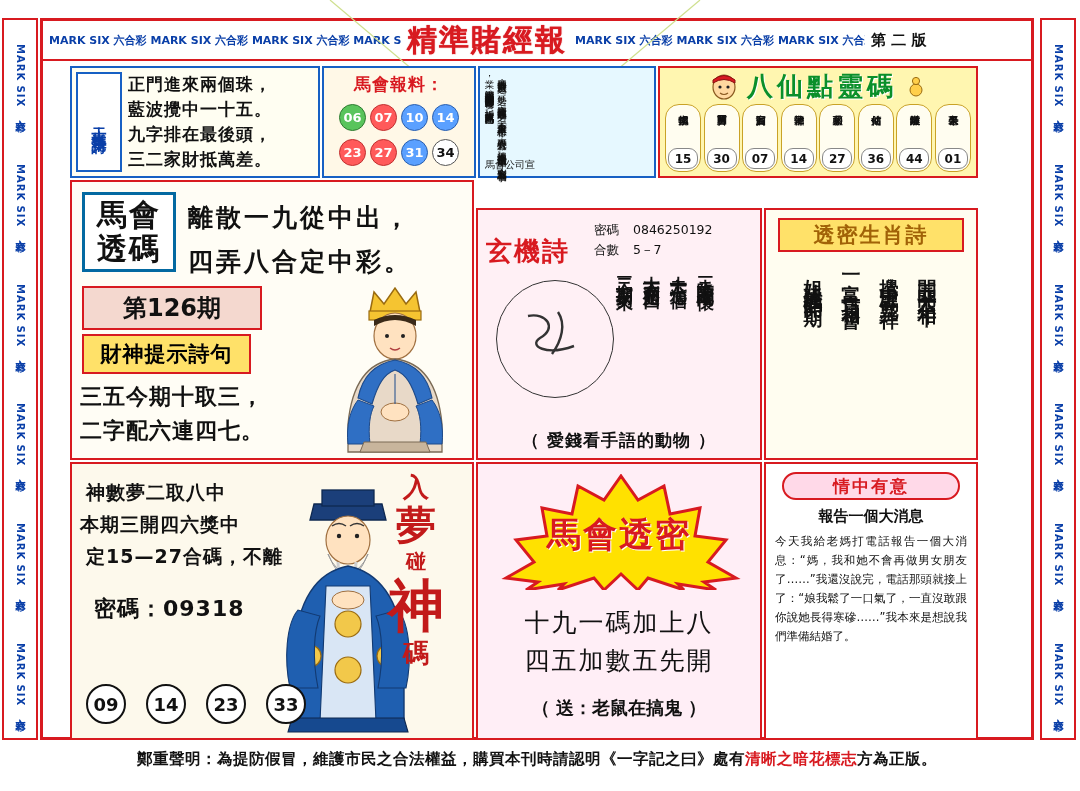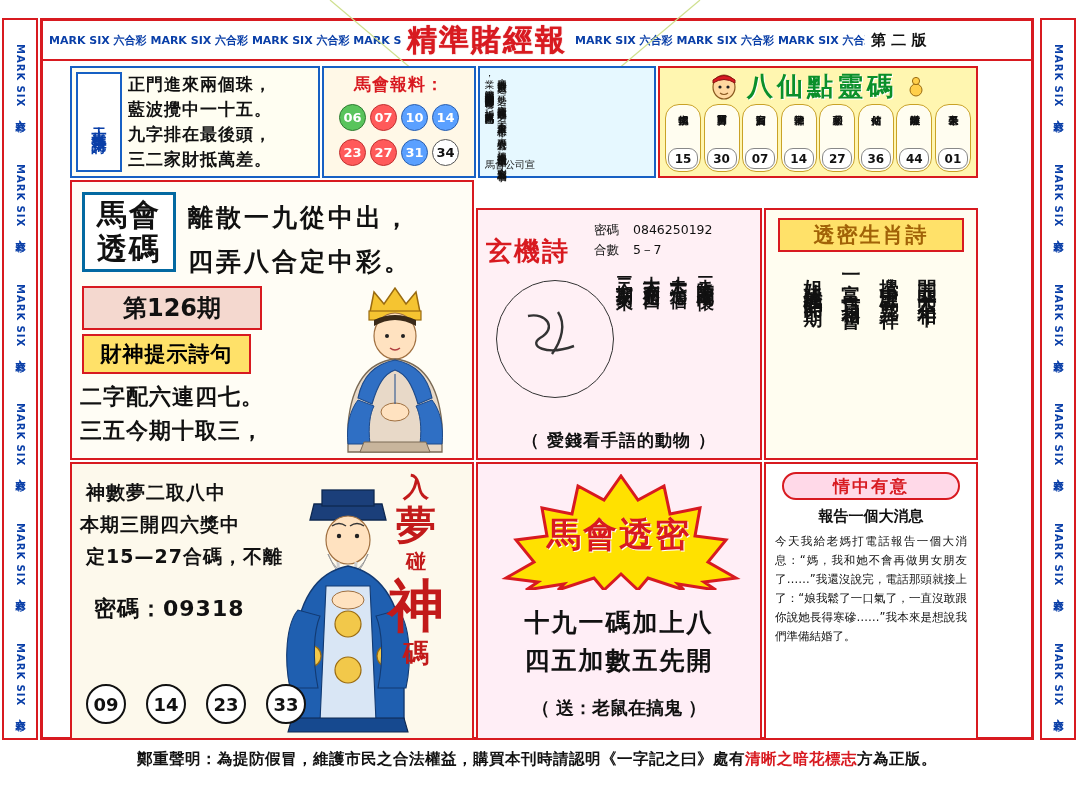--- a/index.html
+++ b/index.html
@@ -242,21 +242,21 @@
   
   #b-burst{left:476px;top:462px;width:286px;height:278px;background:#ffeef6;}
   .starwrap{position:absolute;left:10px;top:10px;width:266px;height:116px;}
   #b-burst .star-text{
     position:absolute;left:0;right:0;top:48px;text-align:center;
     font-size:34px;font-weight:bold;color:#d81a20;letter-spacing:2px;
     text-shadow:1px 1px 0 #fff;
   }
   #b-burst .lines{
     position:absolute;left:0;right:0;top:140px;text-align:center;
-    font-size:25px;font-weight:bold;color:#111;line-height:38px;letter-spacing:2px;
+    font-size:25px;font-weight:normal;color:#111;line-height:38px;letter-spacing:2px;
   }
   #b-burst .foot{
     position:absolute;left:0;right:0;bottom:18px;text-align:center;
     font-size:18px;font-weight:bold;color:#111;
   }
 
   
   #b-story{left:764px;top:462px;width:214px;height:278px;background:#ffffff;}
   #b-story .hd{
     margin:8px auto 0;width:178px;height:28px;border-radius:14px;
@@ -407,22 +407,22 @@
     <div class="badge">
       <span class="t">馬會透碼</span>
     </div>
     <div class="couplet">
       <div>離散一九從中出，</div>
       <div>四弄八合定中彩。</div>
     </div>
     <div class="issue">第126期</div>
     <div class="cs">財神提示詩句</div>
     <div class="verse">
+      <div>三五今期十取三，</div>
       <div>二字配六連四七。</div>
-      <div>三五今期十取三，</div>
     </div>
 
     <svg class="fig1" viewBox="0 0 166 186">
 
       <path d="M58 38 L62 18 L72 30 L83 14 L94 30 L104 18 L108 38 Z" fill="#f5c431" stroke="#9a6b10" stroke-width="1.5"></path>
       <rect x="57" y="37" width="52" height="9" fill="#f5c431" stroke="#9a6b10" stroke-width="1.2"></rect>
 
       <ellipse cx="83" cy="62" rx="21" ry="23" fill="#ffe2c0" stroke="#a07040" stroke-width="1.2"></ellipse>
       <path d="M62 52 Q83 40 104 52 L104 46 Q83 36 62 46 Z" fill="#3b2a18"></path>
       <circle cx="75" cy="62" r="2" fill="#222"></circle>

